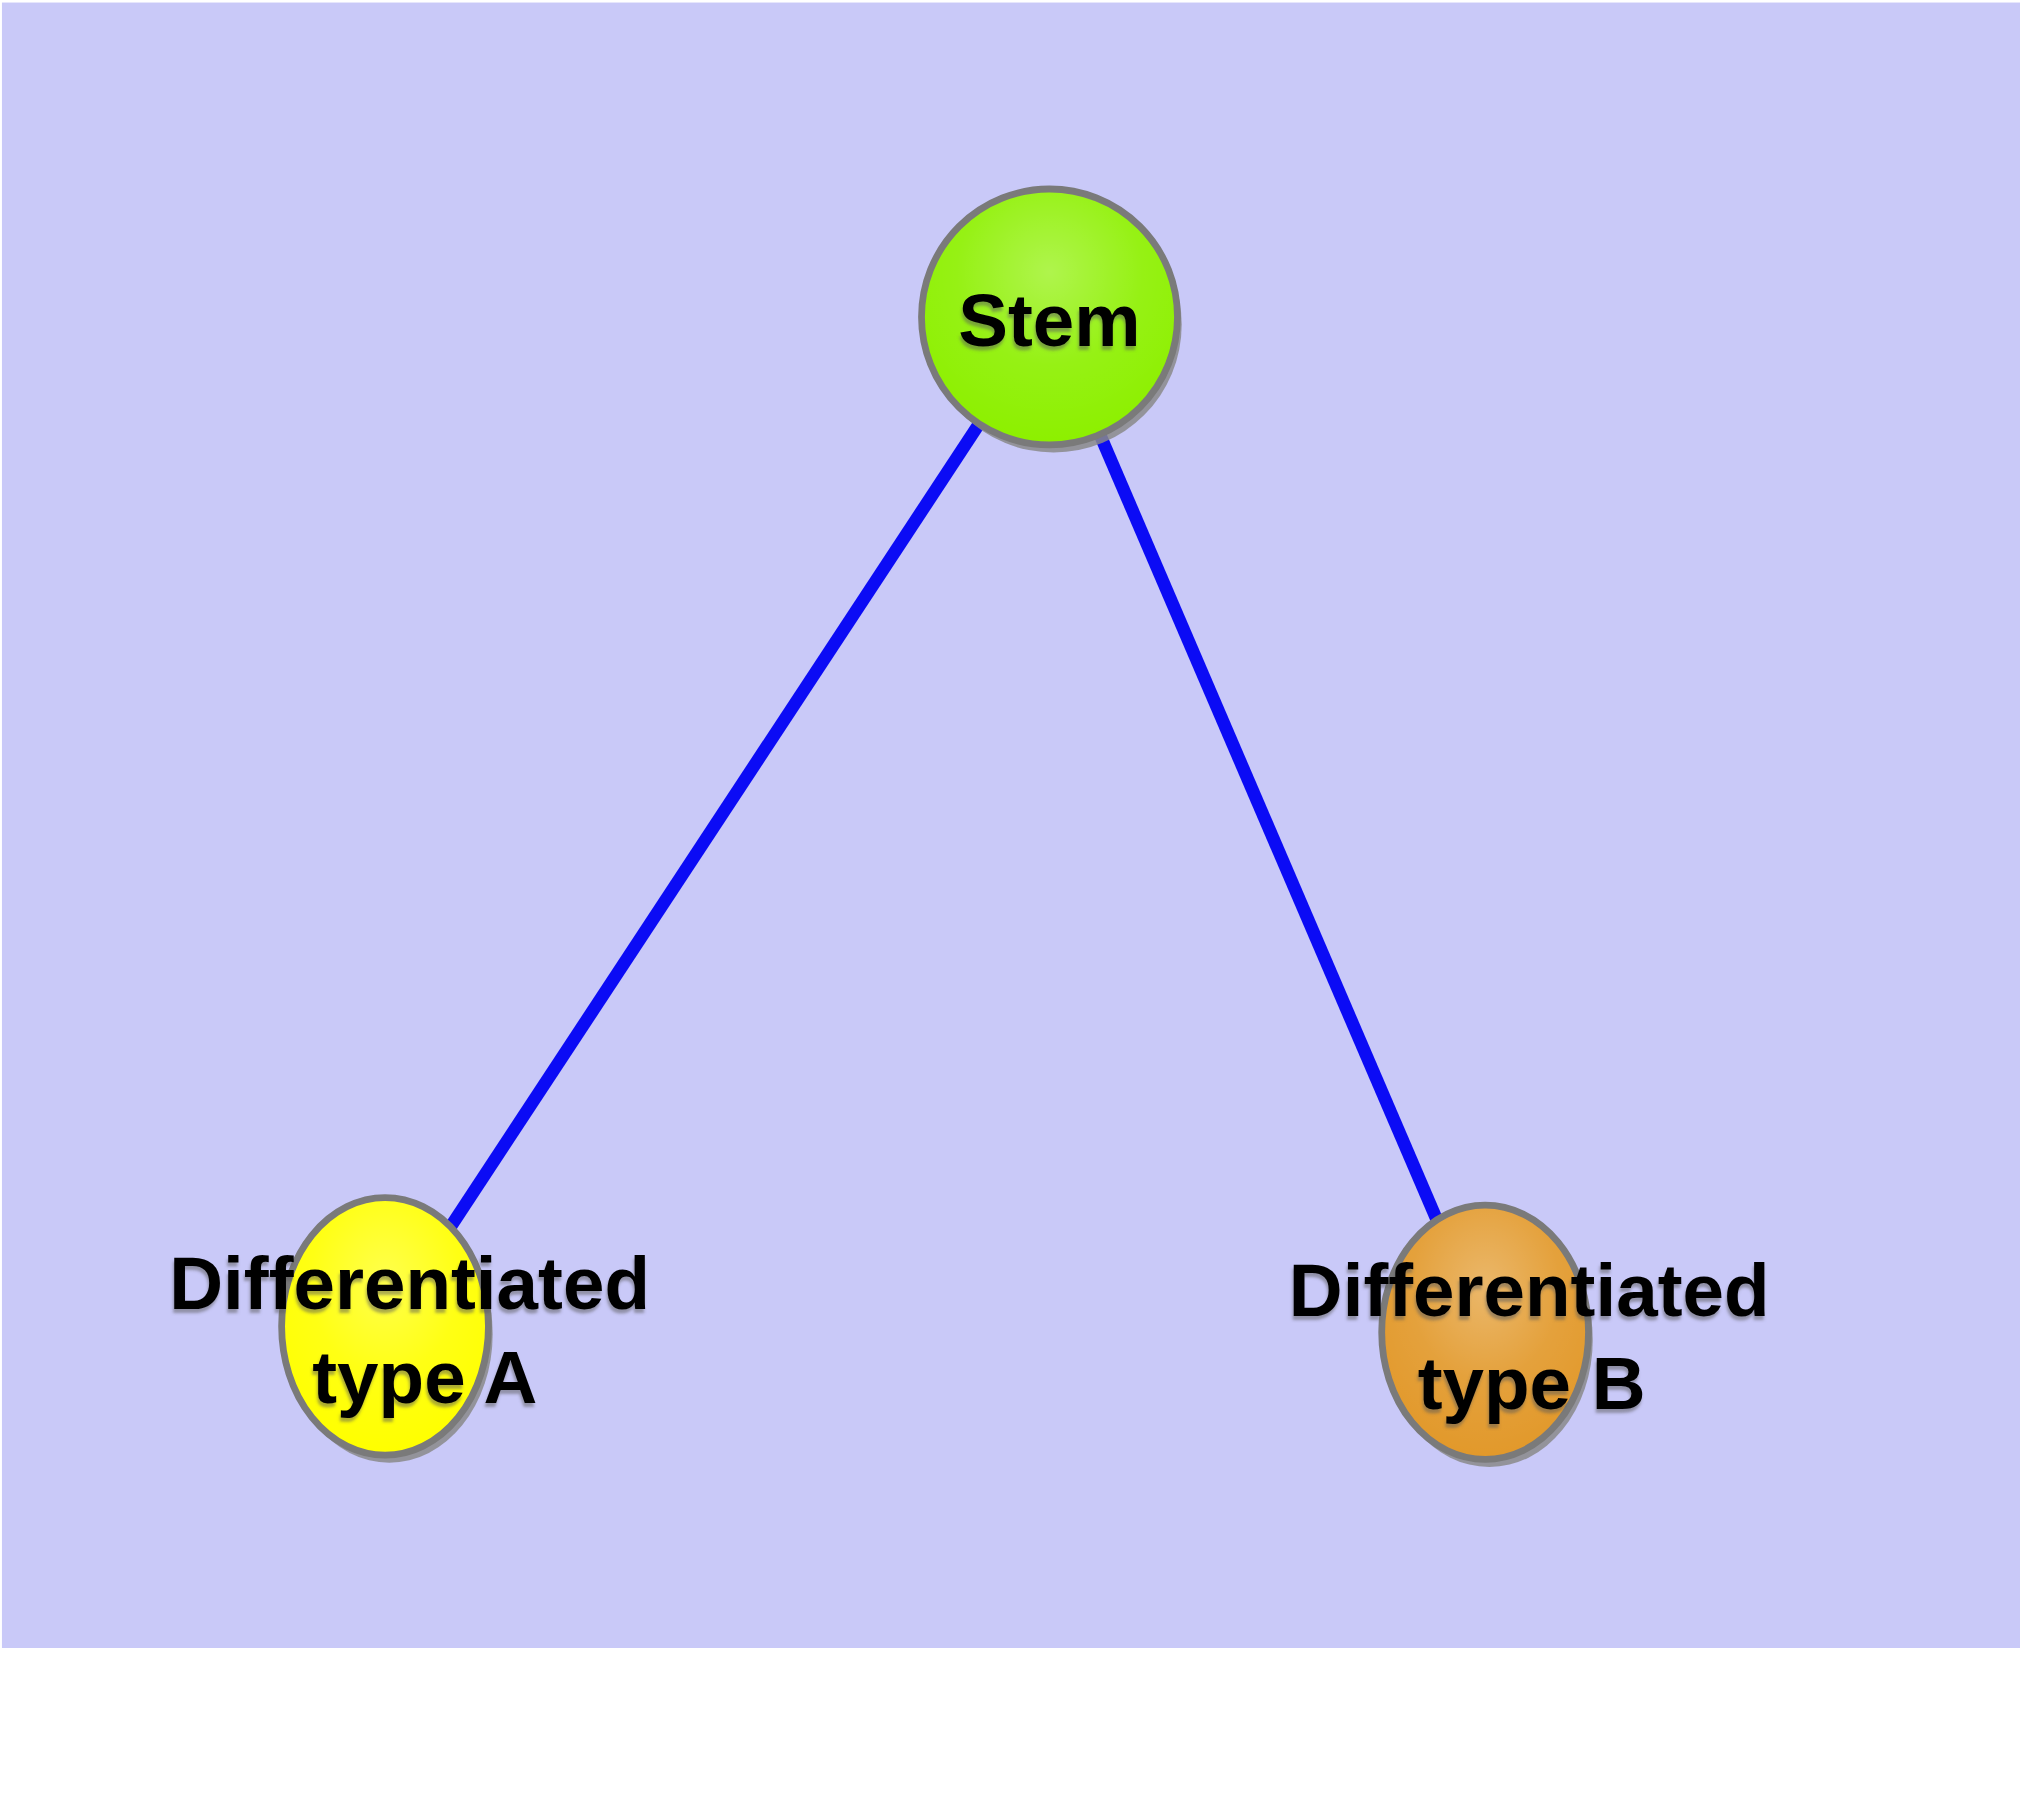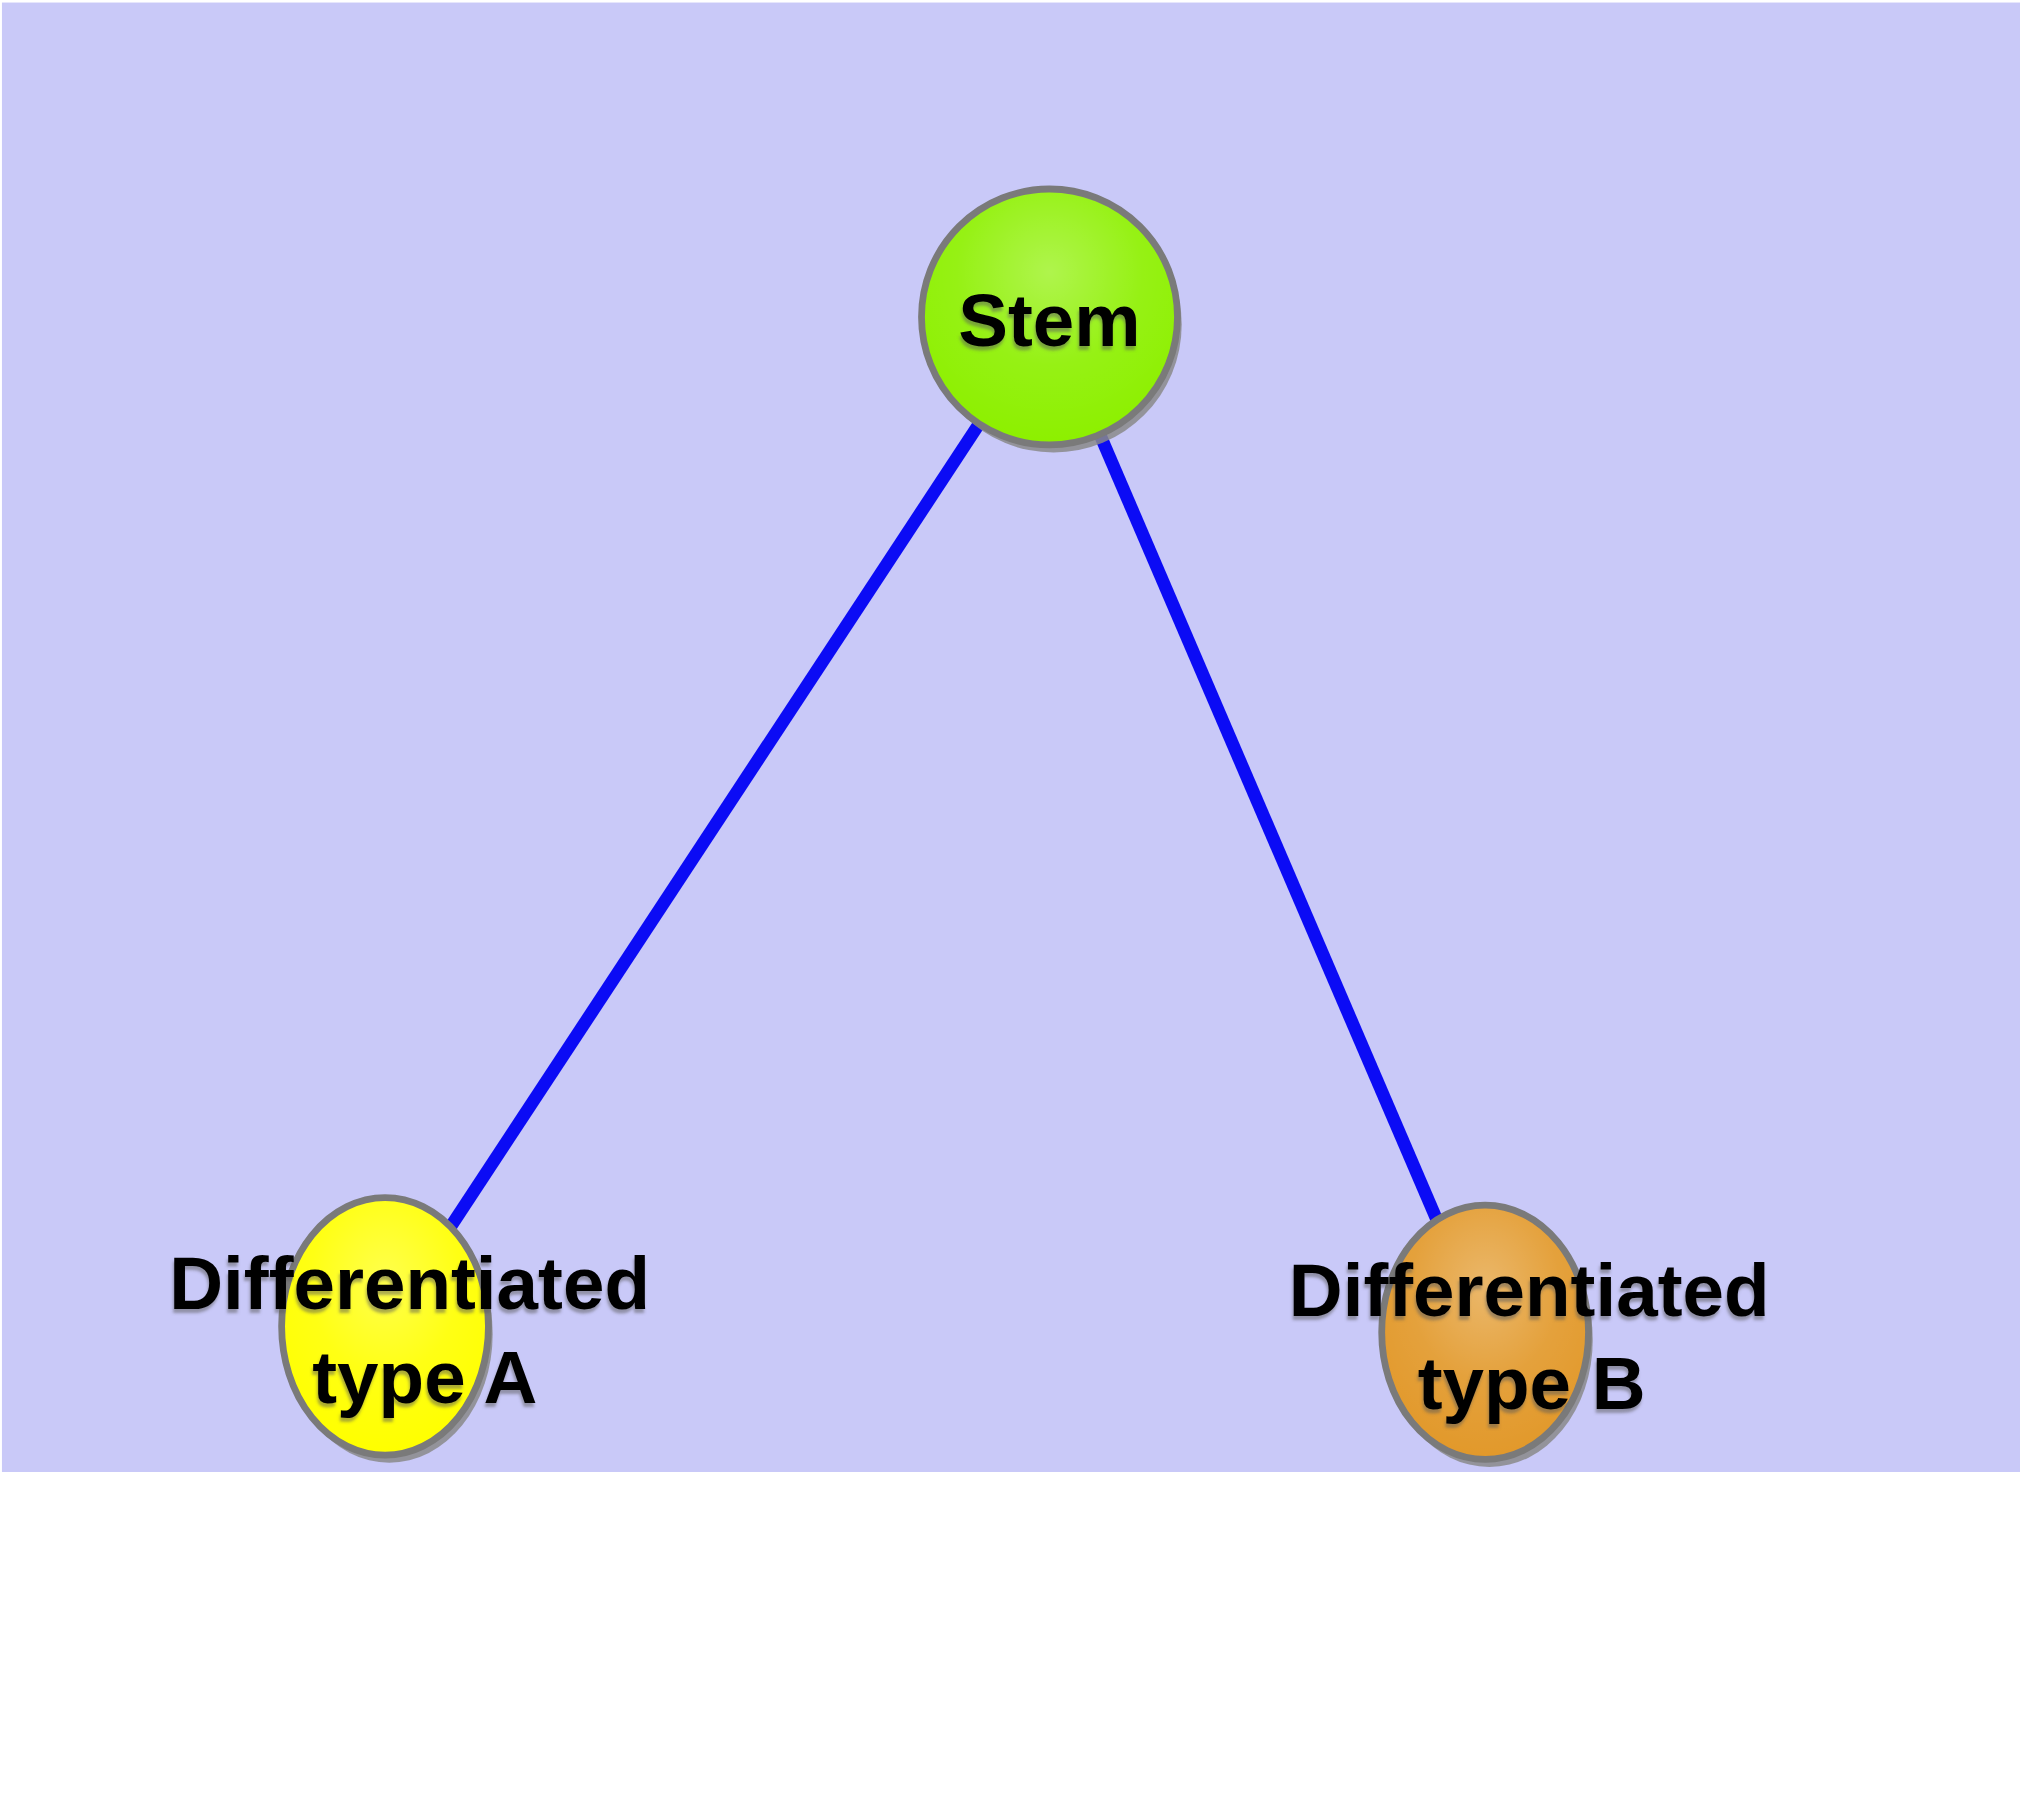--- a/index.html
+++ b/index.html
@@ -3,21 +3,21 @@
 <meta charset="utf-8">
 <style>
   html, body {
     margin: 0;
     padding: 0;
     background: #FFFFFF;
   }
   .stage {
     position: relative;
     width: 2021px;
-    height: 1472px;
+    height: 1648px;
     background: #FFFFFF;
     overflow: hidden;
     font-family: "Liberation Sans", "DejaVu Sans", sans-serif;
   }
   svg { display: block; }
 
   .edge-line {
     stroke-width: 15;
     stroke-linecap: butt;
     fill: none;

